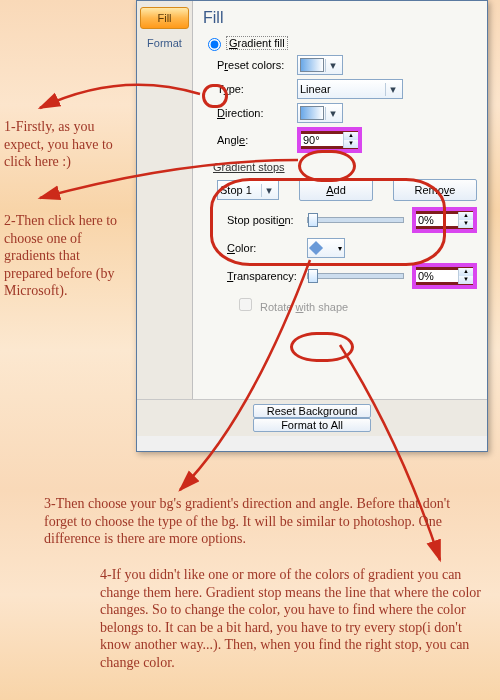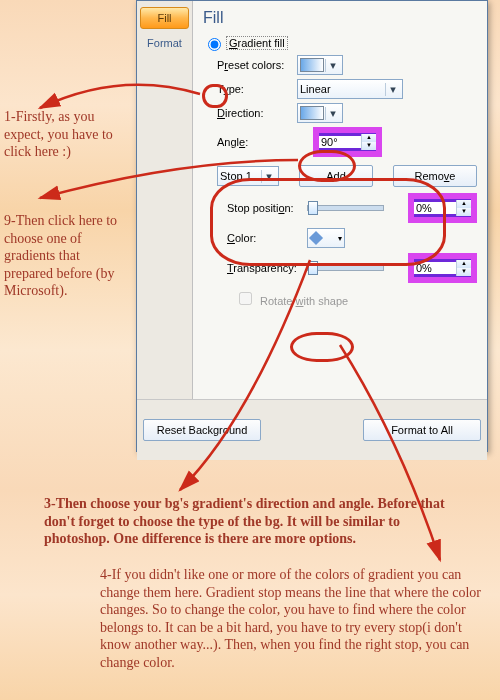--- a/index.html
+++ b/index.html
@@ -126,24 +126,23 @@
 .grad-swatch {
   width: 22px;
   height: 12px;
   background: linear-gradient(90deg,#6aa8e8,#fff);
   border: 1px solid #789;
   display: inline-block;
 }
 .spinner {
   display: inline-flex;
   align-items: center;
-  border: 6px solid #d946ef;
-  background: #6d28d9;
+  border: 4px solid #d946ef;
+  background: #7f1d1d;
   height: 18px;
-  margin-left: 16px;
 }
 .spinner input {
   width: 38px;
   border: none;
   font-size: 11px;
   padding: 0 2px;
   text-align: left;
 }
 .spinner .spinbtns {
   width: 14px;
@@ -228,22 +227,23 @@
   margin: 6px 0 0 18px;
   color: #999;
 }
 .rotate-row input { margin-right: 5px; }
 .btnbar {
   height: 28px;
   border-top: 1px solid #c8c8c8;
   display: flex;
   align-items: center;
   justify-content: space-between;
-  padding: 16px 6px;
+  padding: 4px 6px;
   background: #ece9e2;
+  flex-direction: column;
 }
 .btnbar .btn { min-width: 92px; }
 .annot {
   position: absolute;
   font-family: "Brush Script MT", "Comic Sans MS", cursive;
   font-size: 14px;
   line-height: 1.25;
   color: #a03828;
 }
 .ring {
@@ -304,20 +304,21 @@
         <span class="field-label">Angl<span class="u">e</span>:</span>
         <span class="spinner">
           <input value="90°" style="">
           <span class="spinbtns">
               <div>▲</div>
               <div>▼</div>
             </span>
         </span>
       </div>
 
+      <div class="section-label">Gradient stops</div>
       <div class="stops-box">
         <div class="stops-row1">
           <span class="combo" style="width:56px">
             <span>Stop 1</span>
             <span class="arrow">▾</span>
           </span>
           <span class="btn" style="min-width:48px"><span class="u">A</span>dd</span>
           <span class="btn" style="min-width:58px">Remo<span class="u">v</span>e</span>
         </div>
 
@@ -381,16 +382,16 @@
     <marker id="ah" markerWidth="10" markerHeight="10" refX="8" refY="3" orient="auto">
       <path d="M0,0 L9,3 L0,6 Z" fill="#cc2a1a"></path>
     </marker>
   </defs>
   <path d="M200,94 Q120,70 40,108" stroke="#cc2a1a" stroke-width="2.5" fill="none" marker-end="url(#ah)"></path>
   <path d="M298,160 Q180,160 40,198" stroke="#cc2a1a" stroke-width="2.5" fill="none" marker-end="url(#ah)"></path>
   <path d="M310,260 Q250,420 180,490" stroke="#cc2a1a" stroke-width="2.5" fill="none" marker-end="url(#ah)"></path>
   <path d="M340,345 Q400,440 440,560" stroke="#cc2a1a" stroke-width="2.5" fill="none" marker-end="url(#ah)"></path>
 </svg>
 
-<div class="annot" style="left:4px;top:108px;width:128px;">1-Firstly, as you expect, you have to click here :)</div>
-<div class="annot" style="left:4px;top:212px;width:128px;">9-Then click here to choose one of gradients that prepared before (by Microsoft).</div>
-<div class="annot" style="left:44px;top:495px;width:420px;font-weight:bold;">3-Then choose your bg's gradient's direction and angle. Before that don't forget to choose the type of the bg. It will be similar to photoshop. One difference is there are more options.</div>
+<div class="annot" style="left:4px;top:118px;width:128px;">1-Firstly, as you expect, you have to click here :)</div>
+<div class="annot" style="left:4px;top:212px;width:128px;">2-Then click here to choose one of gradients that prepared before (by Microsoft).</div>
+<div class="annot" style="left:44px;top:495px;width:420px;">3-Then choose your bg's gradient's direction and angle. Before that don't forget to choose the type of the bg. It will be similar to photoshop. One difference is there are more options.</div>
 <div class="annot" style="left:100px;top:566px;width:388px;">4-If you didn't like one or more of the colors of gradient you can change them here. Gradient stop means the line that where the color changes. So to change the color, you have to find where the color belongs to. It can be a bit hard, you have to try every stop(i don't know another way...). Then, when you find the right stop, you can change color.</div>
 
 </body></html>

